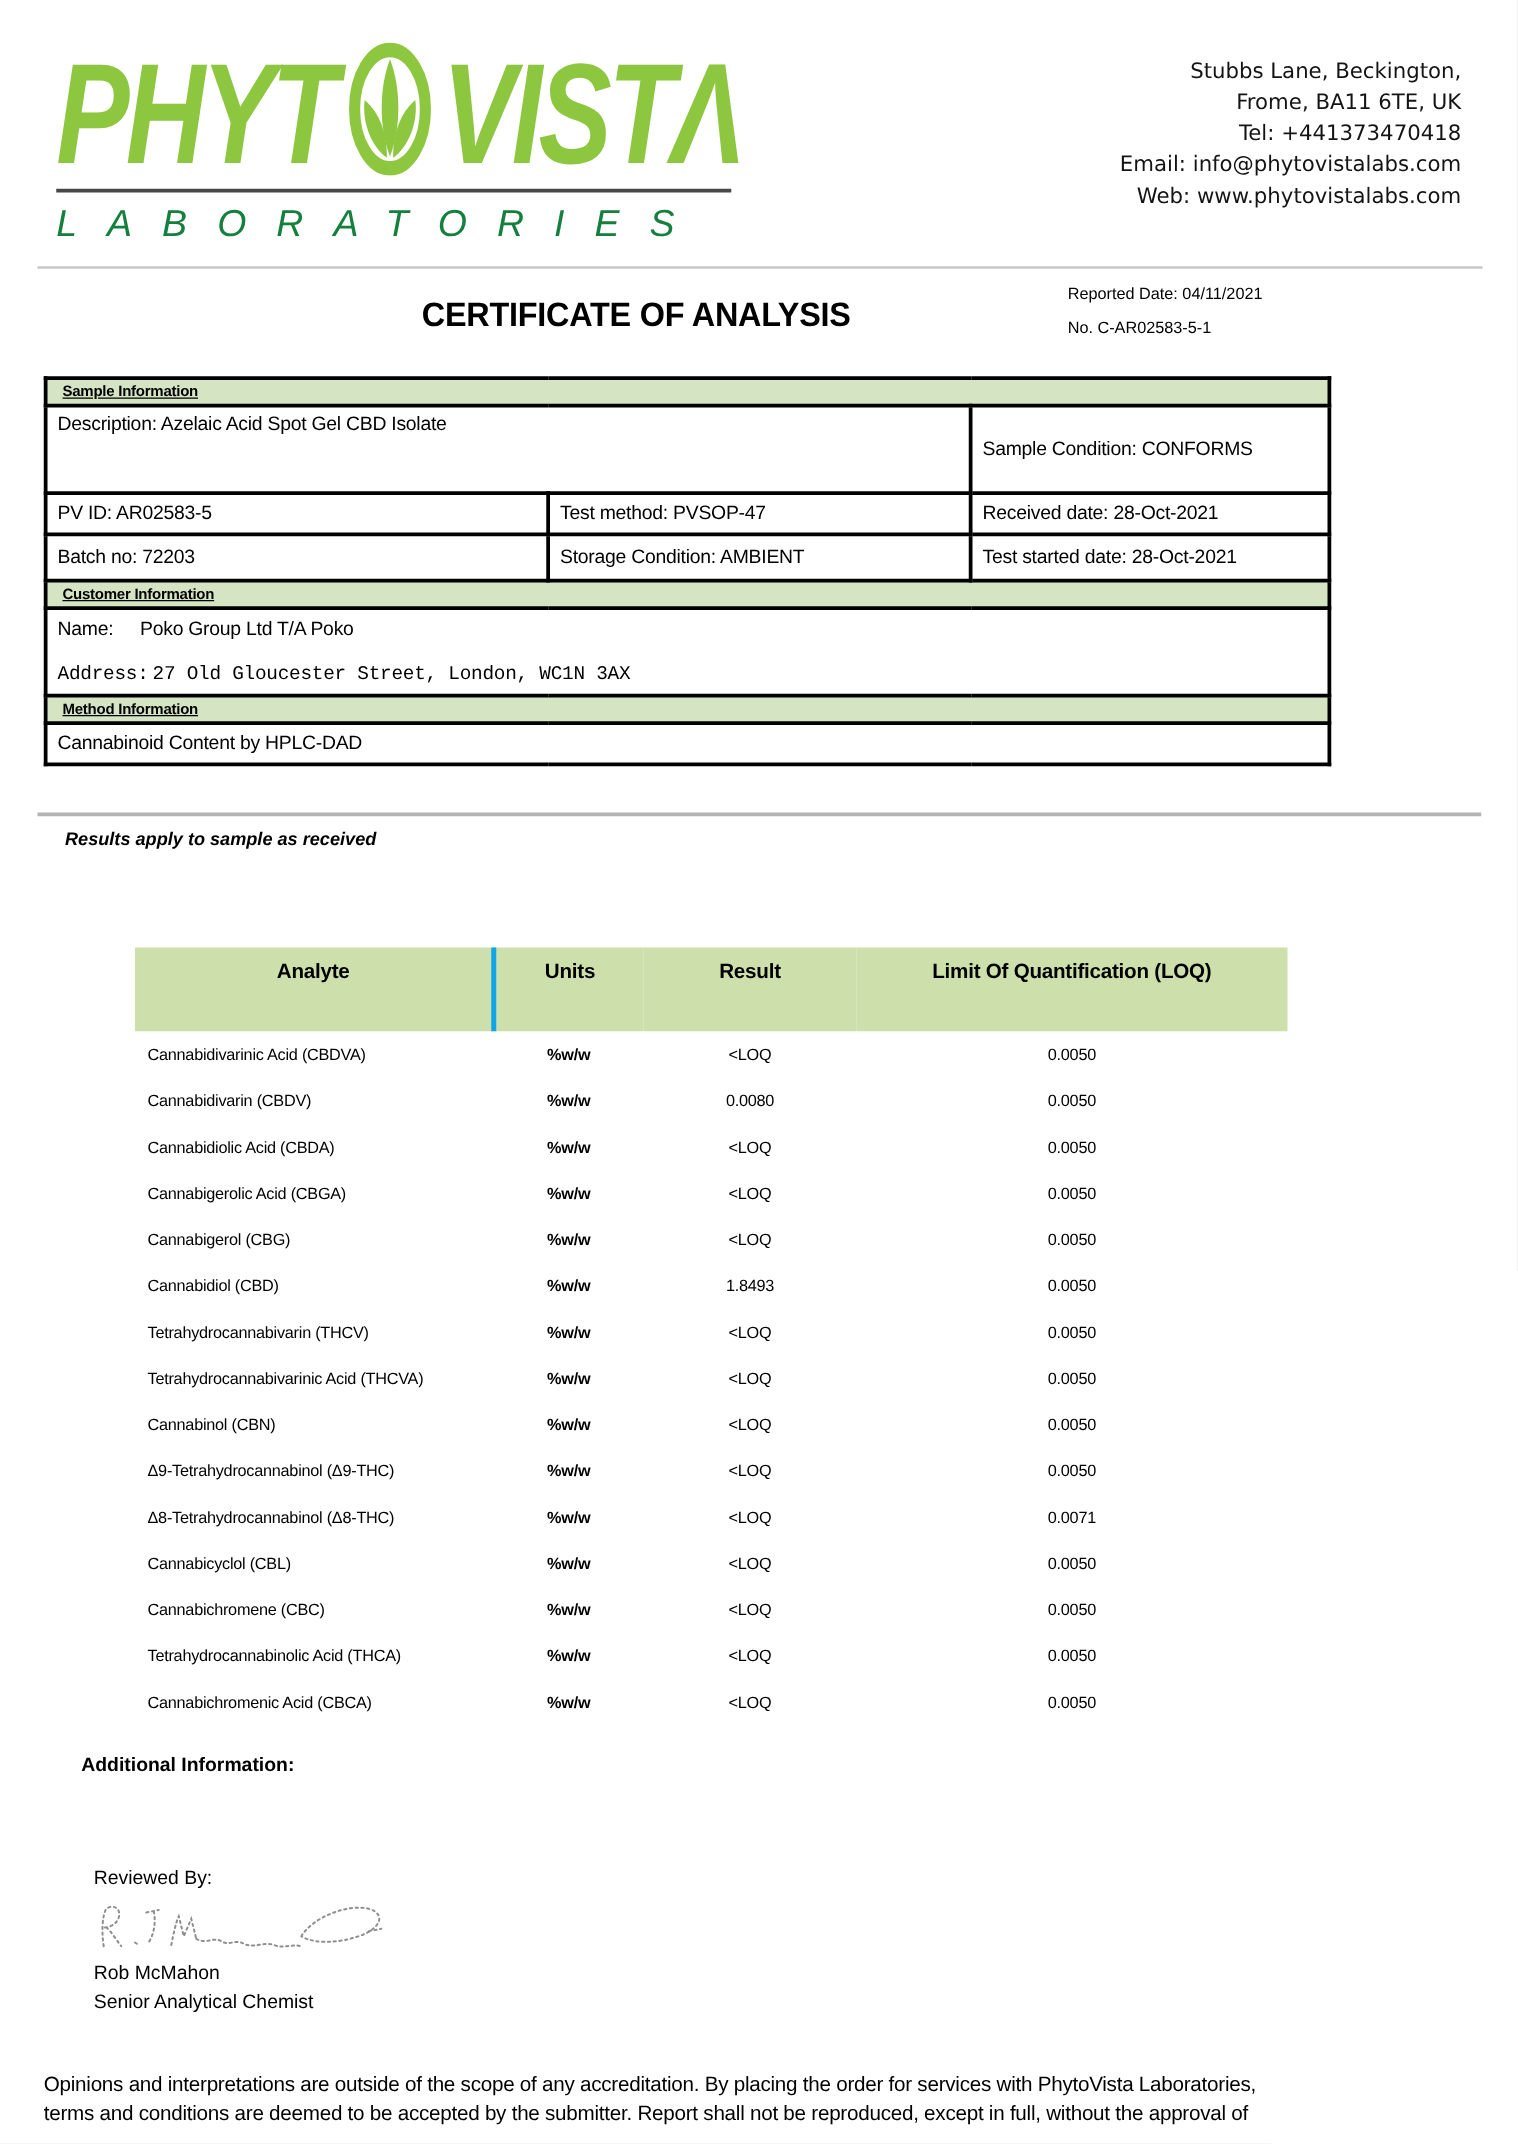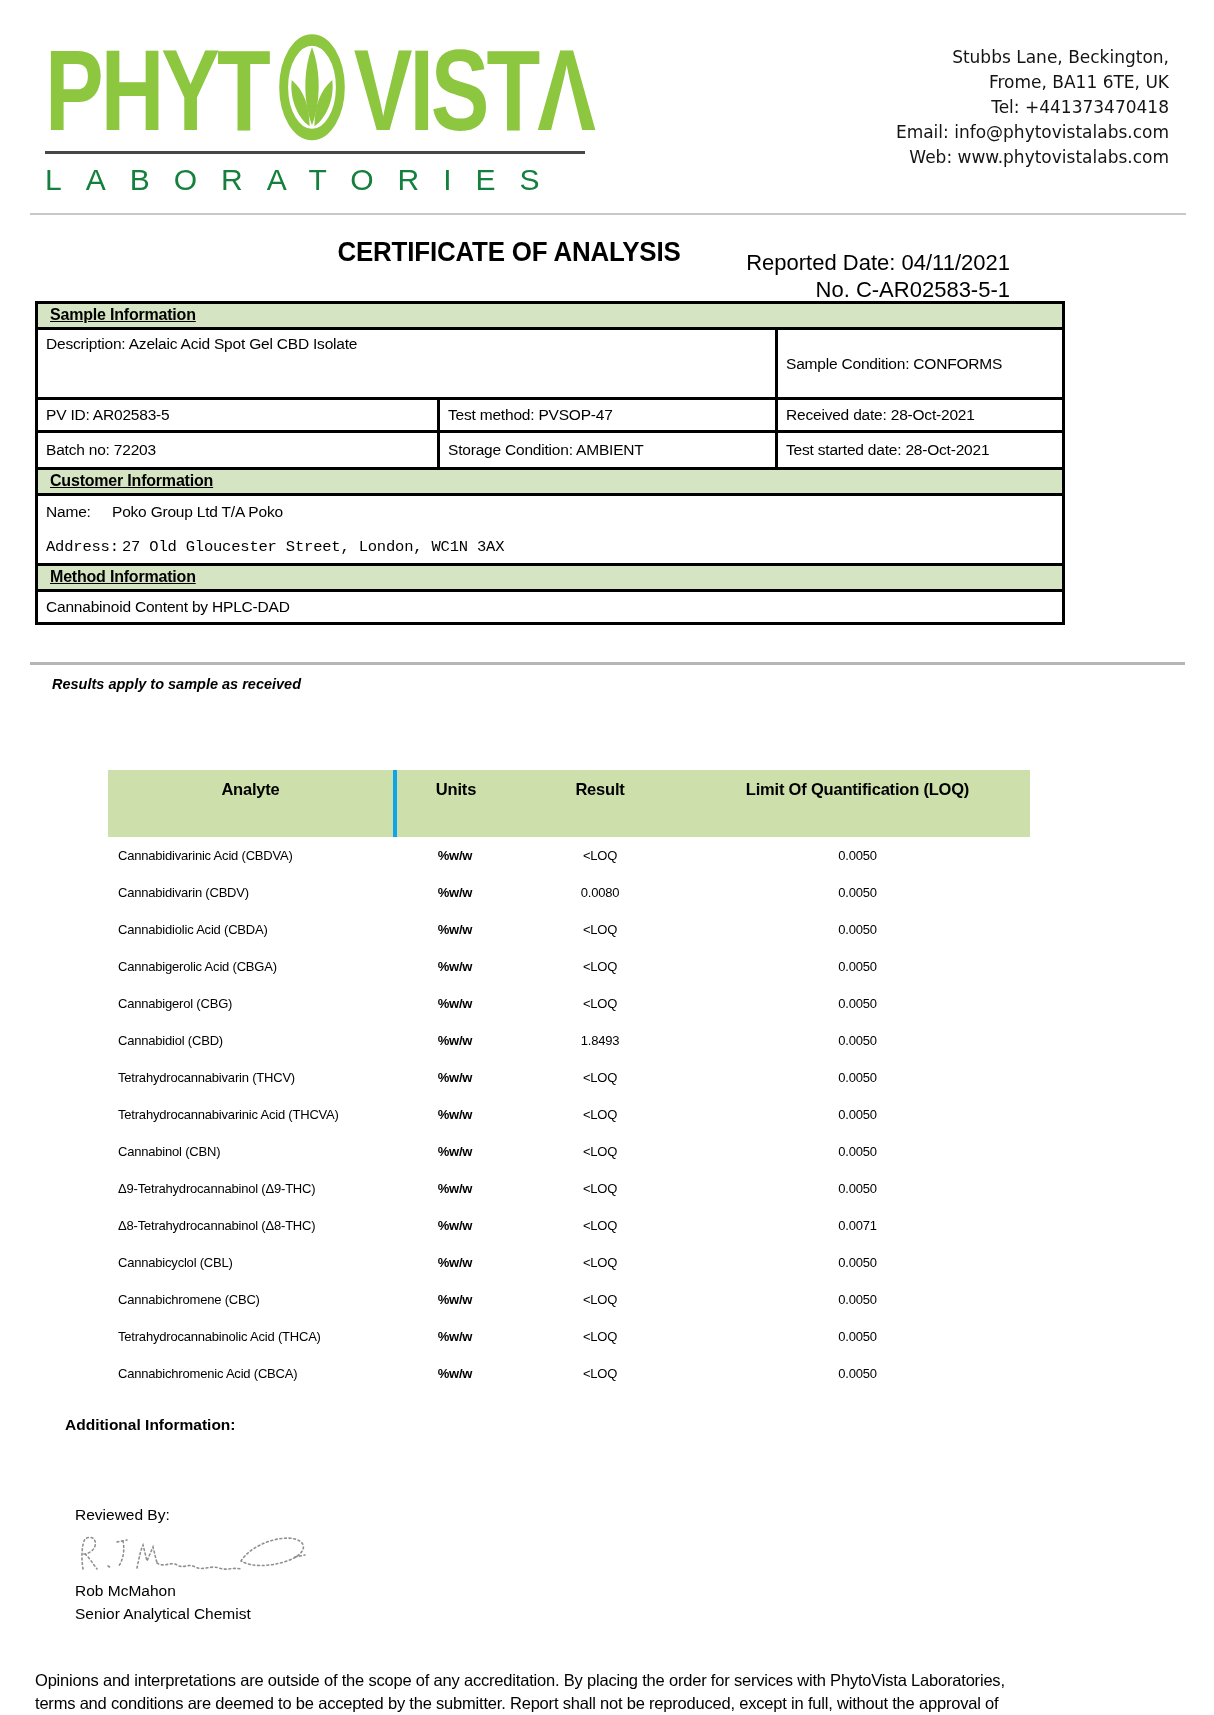--- a/index.html
+++ b/index.html
@@ -7,21 +7,21 @@
     position:relative;
     width:1214px;height:1715px;
     margin:0 auto;
     background:#ffffff;
     font-family:"Liberation Sans",sans-serif;
     color:#000;
     overflow:hidden;
   }
   
   .header{display:flex;justify-content:space-between;padding:38px 45px 0 45px;}
-  .logo-block{width:560px;}
+  .logo-block{width:560px;font-style:italic;}
   .logo-row{
     display:flex;align-items:flex-end;gap:5px;
     height:72px;margin-top:28px;
     transform:scaleY(1.30);transform-origin:0 100%;
     color:#8dc63f;
     font-weight:bold;font-size:88px;line-height:.82;letter-spacing:-3px;
     white-space:nowrap;
   }
   .logo-emblem{width:68px;height:82px;margin:0 3px -2px 5px;flex:none;}
   .logo-rule{height:3px;background:#474747;width:540px;margin-top:13px;}
@@ -32,36 +32,36 @@
   .contact{
     padding-top:7px;text-align:right;
     font-family:"DejaVu Sans",sans-serif;
     font-size:17px;line-height:25px;color:#141414;
   }
   .header-divider{height:2px;background:#c8c8c8;margin:16px 28px 0 30px;}
   
   .title-band{position:relative;height:86px;}
   .report-block{
     position:absolute;top:6px;right:204px;
-    text-align:right;font-size:22px;line-height:27px;margin-top:28px;
+    font-size:13px;line-height:27px;
   }
   .coa-title{
     position:absolute;top:22px;left:509px;
     transform:translateX(-50%) scaleX(.96);
     font-size:27px;font-weight:bold;letter-spacing:-.2px;white-space:nowrap;
   }
   
   .info-table{
     margin-left:35px;border-collapse:collapse;
     width:1027px;table-layout:fixed;
     font-size:15.5px;letter-spacing:-.2px;
   }
   .info-table td{border:3px solid #000;padding:2px 8px;}
   .bar-td{
-    background:#d5e4c2;font-weight:bold;font-size:16px;
+    background:#d5e4c2;font-weight:bold;font-size:12px;
     padding:2px 8px 3px 12px !important;
     margin-top:37px;
   }
   .bar-td span{text-decoration:underline;}
   .desc-td{height:60px;vertical-align:top;padding-top:5px !important;}
   .cond-td{vertical-align:middle;}
   .row-mid td{height:26px;}
   .row-batch td{height:30px;}
   .cust-td{height:58px;vertical-align:top;padding-top:7px !important;}
   .cust-line{white-space:nowrap;}

